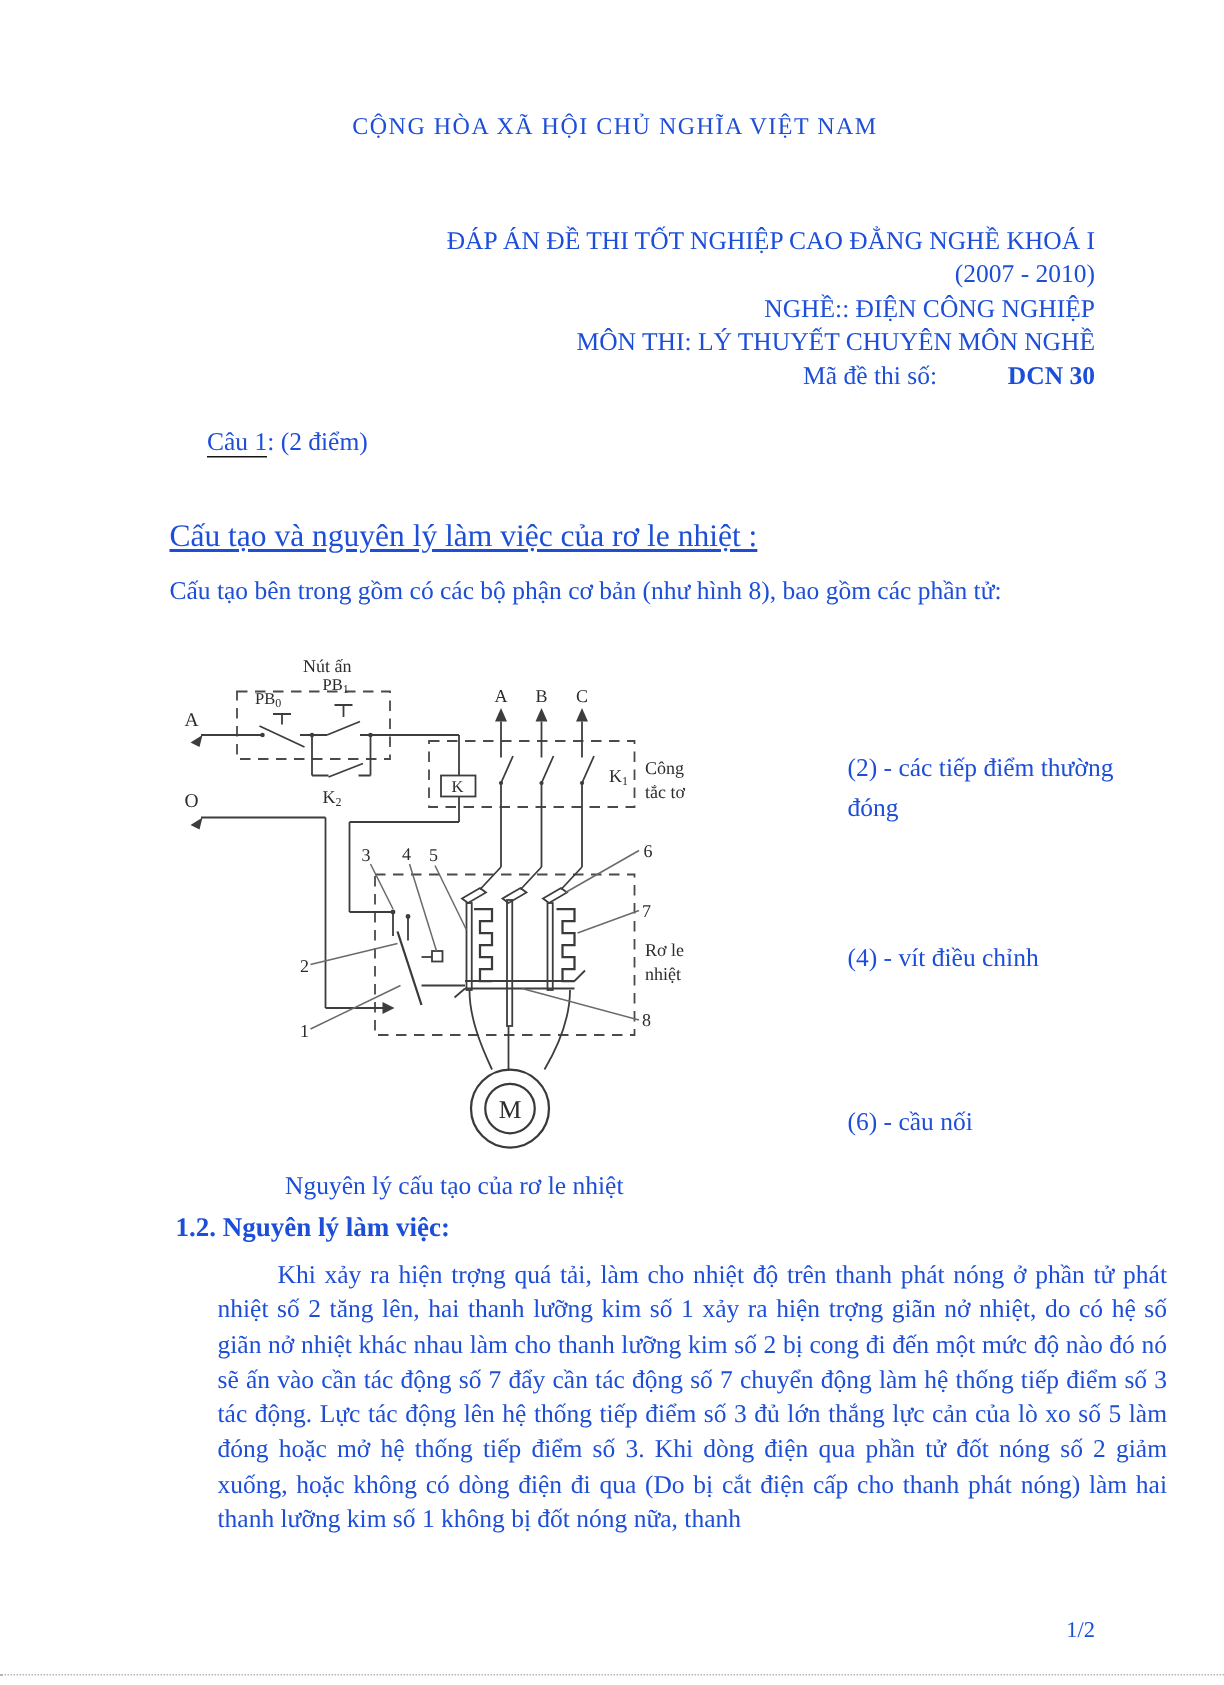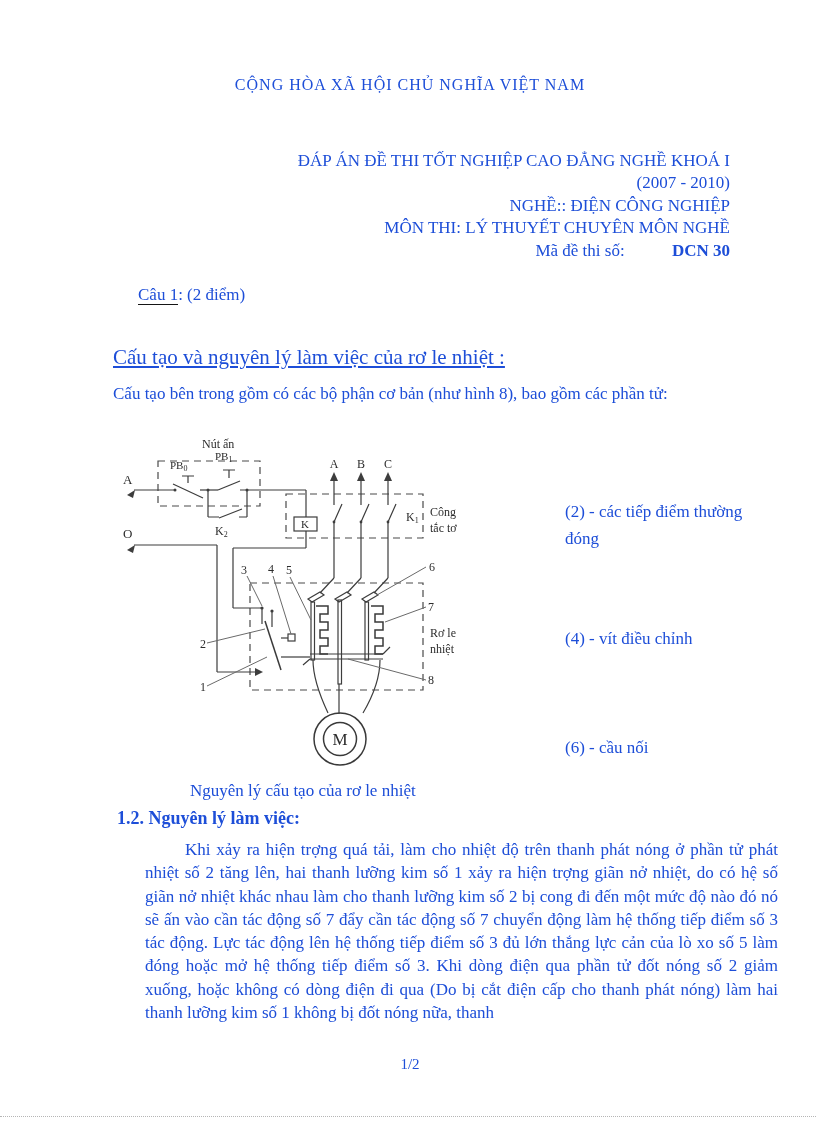--- a/index.html
+++ b/index.html
@@ -16,21 +16,21 @@
   .bold{font-weight:bold;margin-left:43px;}
   .cau{left:138px;top:285px;font-size:17px;}
   .cau .uline{border-bottom:1.4px solid #151515;}
   .intro1{left:113px;top:345px;font-size:21px;text-decoration:underline;}
   .intro2{left:113px;top:382px;width:634px;font-size:17px;line-height:23.5px;text-align:justify;}
   .parts{left:565px;width:190px;font-size:17px;line-height:27px;}
   .caption{left:190px;top:781px;font-size:17px;}
   .sec-head{left:117px;top:808px;font-size:18px;font-weight:bold;}
   .body-par{left:113px;top:838px;width:633px;font-size:17px;line-height:23.3px;
             text-align:justify;text-indent:40px;margin-left:32px;}
-  .footer{top:1056px;font-size:15px;}
+  .footer{top:1079px;font-size:15px;text-align:right;}
   .edge-dots{left:0;top:1116px;width:816px;border-top:1px dotted #b5b5b5;height:0;}
   .diagram{left:115px;top:432px;}
   .diagram text{font-family:"Liberation Serif","DejaVu Serif",serif;fill:#2c2c2c;}
   .w{stroke:#3d3d3d;stroke-width:1.2;fill:none;}
   .w2{stroke:#3a3a3a;stroke-width:1.5;fill:none;}
   .dash{stroke:#4a4a4a;stroke-width:1.2;fill:none;stroke-dasharray:7 5;}
   .lead{stroke:#6a6a6a;stroke-width:1;fill:none;}
   .dot{fill:#3d3d3d;}
   .tri{fill:#3d3d3d;}
 </style>

